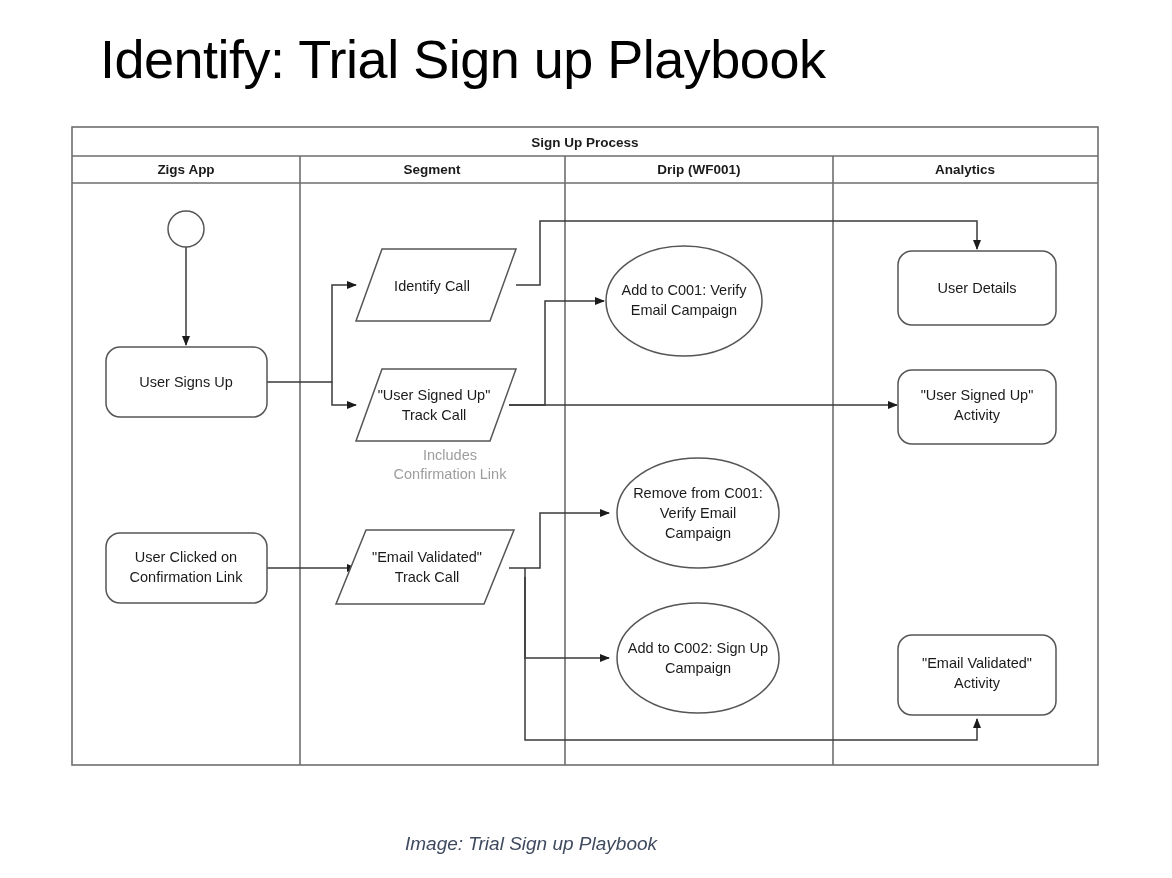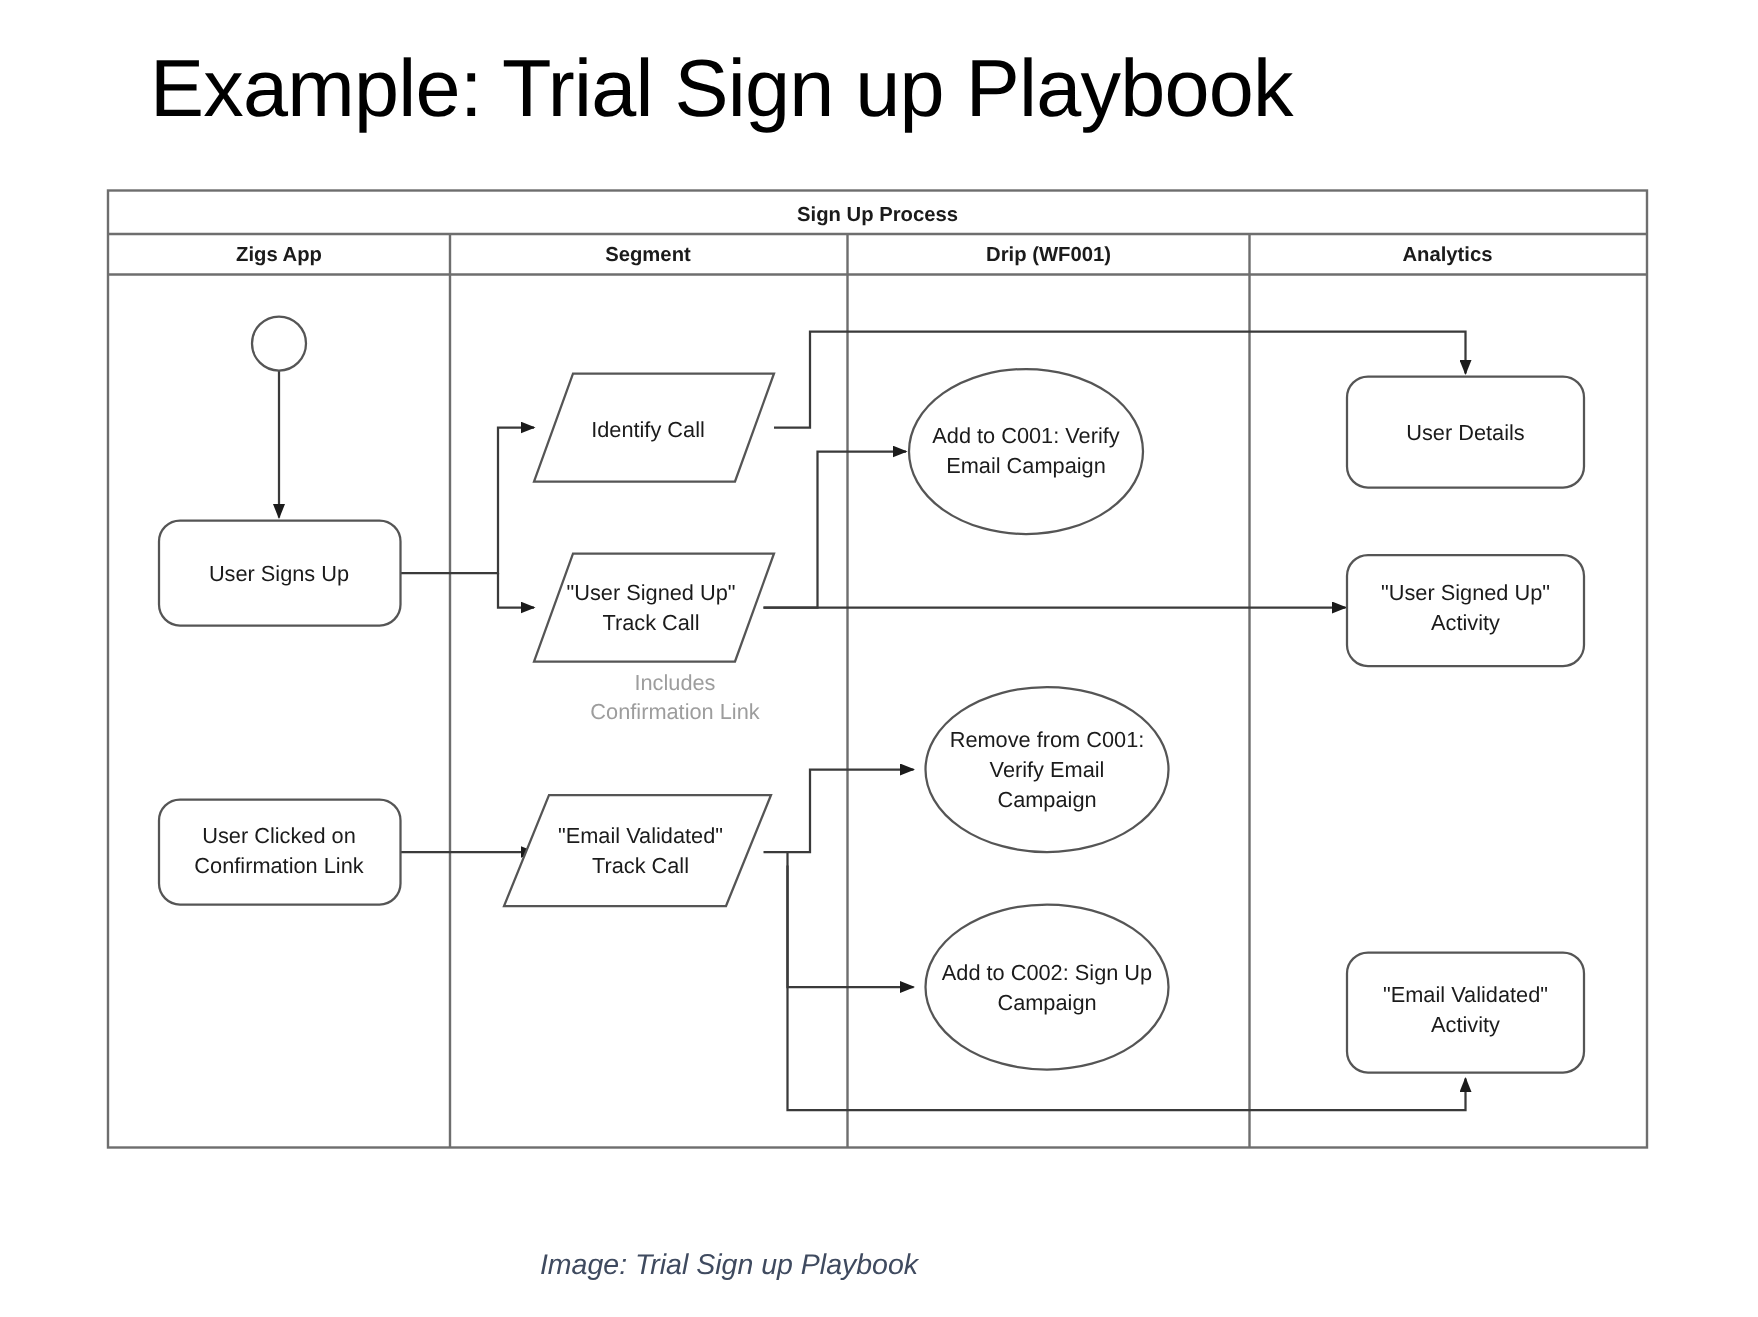--- a/index.html
+++ b/index.html
@@ -35,20 +35,21 @@
   #caption {
     position: absolute;
     left: 0;
     top: 833px;
     width: 972px;
     text-align: center;
     font-size: 19px;
     font-style: italic;
     color: #3f4a5f;
     font-family: "Liberation Sans", sans-serif;
+    padding-left: 45px;
   }
   svg text {
     font-family: "Liberation Sans", sans-serif;
     fill: #1b1b1b;
   }
   .lane-header-text {
     font-size: 13.5px;
     font-weight: bold;
     text-anchor: middle;
   }
@@ -78,21 +79,21 @@
   }
   .conn {
     stroke: #3a3a3a;
     stroke-width: 1.5;
     fill: none;
   }
 </style>
 </head>
 <body>
 
-<div id="page-title">Example: Trial Sign up Playbook</div>
+<div id="page-title">Identify: Trial Sign up Playbook</div>
 
 <div id="diagram-wrap">
 <svg width="1172" height="800" viewBox="0 0 1172 800" xmlns="http://www.w3.org/2000/svg">
 
   <defs>
     <marker id="arrowFilled" markerWidth="10" markerHeight="8" refX="9" refY="4" orient="auto" markerUnits="userSpaceOnUse">
       <path d="M0,0 L10,4 L0,8 Z" fill="#1b1b1b"></path>
     </marker>
   </defs>
 

